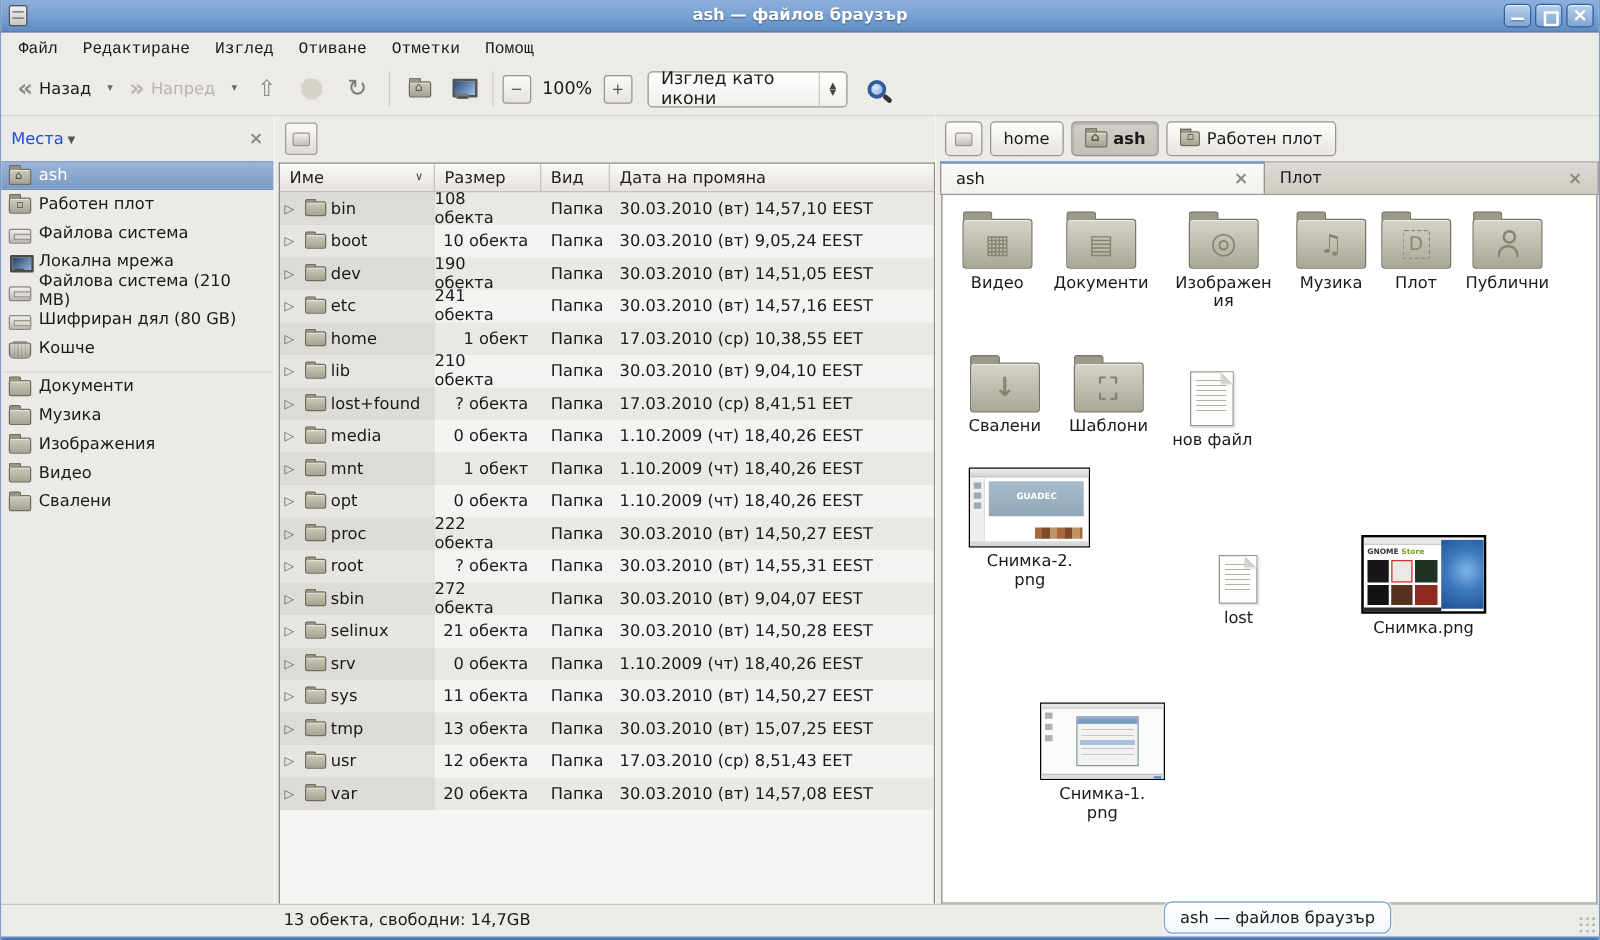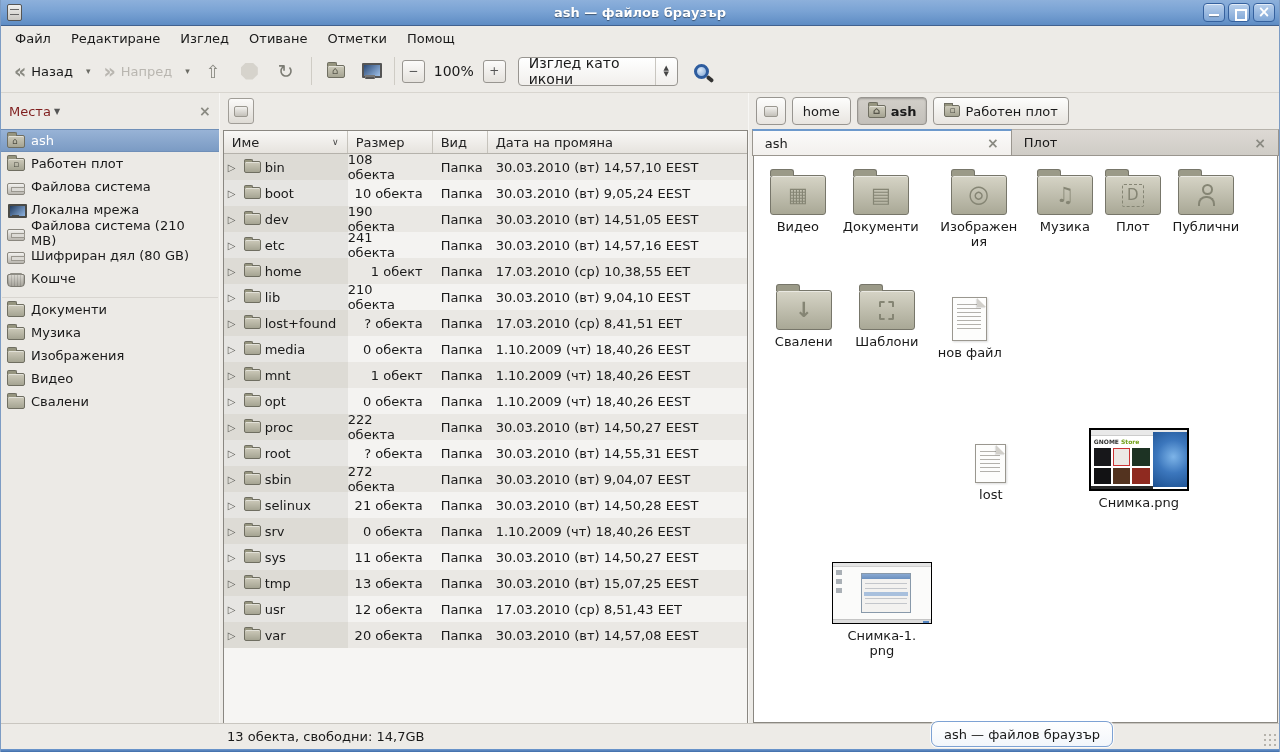--- a/index.html
+++ b/index.html
@@ -13,21 +13,21 @@
   .win-icon::before { content:""; position:absolute; left:2px; right:2px; top:4px; height:1px; background:#666; box-shadow:0 5px 0 #666; }
   .win-title { position:absolute; left:0; right:0; text-align:center; color:#fff; font-weight:bold; text-shadow:0 1px 1px rgba(0,0,0,.45); }
   .win-btns { margin-left:auto; display:flex; gap:3px; z-index:2; }
   .win-btn { width:22px; height:19px; border:1px solid #2f5档; border:1px solid #35619e; border-radius:4px; background:linear-gradient(#b9d0ec,#7fa6d6); box-shadow:inset 0 1px 0 rgba(255,255,255,.6); position:relative; cursor:pointer; }
   .win-btn.min::before { content:""; position:absolute; left:5px; right:5px; bottom:5px; height:2px; background:#fff; box-shadow:0 1px 1px rgba(0,0,0,.3); }
   .win-btn.max::before { content:""; position:absolute; left:6px; top:5px; width:8px; height:8px; border:2px solid #fff; }
   .win-btn.close::before { content:"×"; position:absolute; left:0; right:0; top:-1px; text-align:center; color:#fff; font-weight:bold; font-size:15px; }
 
   
   .menubar { height:24px; display:flex; align-items:center; padding-left:4px; background:#edebe7; }
-  .menu-item { padding:3px 10px; cursor:default; }
+  .menu-item { padding:3px 10px; cursor:default;font-family:Liberation Mono, monospace; }
 
   
   .toolbar { height:43px; display:flex; align-items:center; padding:0 6px; background:#edebe7; border-bottom:1px solid #d8d5cf; }
   .tbtn { display:flex; align-items:center; gap:5px; padding:4px 7px; border-radius:3px; cursor:pointer; }
   .tb-arrow { font-size:19px; font-weight:bold; color:#8a8a82; line-height:14px; }
   .tbtn.disabled, .tbtn.disabled .tb-arrow { color:#b9b6b0; cursor:default; }
   .drop { font-size:9px; color:#6b6b64; padding:2px 6px; }
   .tb-up { font-size:18px; color:#8a8a82; padding:2px 10px; }
   .tb-stop { width:17px; height:17px; margin:0 10px; background:#d6d3cc; clip-path:polygon(30% 0,70% 0,100% 30%,100% 70%,70% 100%,30% 100%,0 70%,0 30%); }
   .tb-reload { font-size:19px; color:#7c7c74; padding:0 10px; }
@@ -47,21 +47,21 @@
   .search-ic { width:15px; height:15px; border:3px solid #2e5c9e; border-radius:50%; position:relative; margin-left:16px; background:radial-gradient(circle at 35% 35%,#dce9f8,#7fa6d6); cursor:pointer; }
   .search-ic::after { content:""; position:absolute; width:8px; height:4px; background:#333; right:-8px; bottom:-5px; transform:rotate(40deg); border-radius:2px; }
 
   
   .main { display:flex; height:630px; }
   .pane-sep { width:4px; background:#edebe7; border-left:1px solid #f7f6f4; cursor:col-resize; }
 
   
   .sidebar { width:218px; background:#eceae6; display:flex; flex-direction:column; }
   .side-header { height:36px; display:flex; align-items:center; padding:0 8px; }
-  .side-title { font-size:13px; color:#7f1d1d; }
+  .side-title { font-size:13px; color:#1d4ed8; }
   .side-title-arrow { font-size:8px; color:#555; margin-left:3px; }
   .side-close { margin-left:auto; color:#8a8a82; font-size:14px; font-weight:bold; cursor:pointer; }
   .side-item { height:23px; display:flex; align-items:center; gap:6px; padding:0 6px; cursor:pointer; }
   .side-item.selected { background:linear-gradient(#98b3d6,#7b9bc4); color:#fff; border-top:1px solid #6f8fb8; border-bottom:1px solid #6f8fb8; }
   .side-item.sep { height:8px; padding:0; margin:0 1px; border-bottom:1px solid #d8d5d0; cursor:default; }
   .sicon { width:18px; height:17px; position:relative; flex:0 0 18px; }
   .sicon::after { position:absolute; font-size:9px; color:#4f4e44; }
   .i-home,.i-desktop,.i-folder { margin-top:2px; height:13px; background:linear-gradient(#cdcaba,#a5a492); border:1px solid #6f6e61; border-radius:2px; box-shadow:inset 0 1px 0 rgba(255,255,255,.45); }
   .i-home::before,.i-desktop::before,.i-folder::before { content:""; position:absolute; top:-4px; left:-1px; width:8px; height:3px; background:#96957f; border:1px solid #6f6e61; border-bottom:none; border-radius:2px 2px 0 0; }
   .i-home::after { content:"⌂"; left:4px; top:0px; }
@@ -645,20 +645,34 @@
           <div class="bfolder">
               <span class="emblem-template"></span>
             </div>
           <div class="glabel">Шаблони</div>
         </div>
         <div class="gitem" style="left:172px; top:138px;">
           <div class="page-ic page-lg"></div>
           <div class="glabel">нов файл</div>
         </div>
 
+        <div class="gitem" style="left:20px; top:218px; width:100px;">
+          <div class="thumb thumb2">
+            <div class="t2-top"></div>
+            <div class="t2-side">
+                <i></i>
+                <i></i>
+                <i></i>
+              </div>
+            <div class="t2-main">GUADEC</div>
+            <div class="t2-strip"></div>
+            <div class="t2-foot"></div>
+          </div>
+          <div class="glabel" style="max-width:70px;">Снимка-2.png</div>
+        </div>
 
         <div class="gitem" style="left:193px; top:285px;">
           <div class="page-ic page-sm"></div>
           <div class="glabel">lost</div>
         </div>
 
         <div class="gitem" style="left:333px; top:272px; width:104px;">
           <div class="thumb thumbS">
             <div class="ts-top"></div>
             <div class="ts-store"><span>GNOME</span> <b>Store</b></div>

